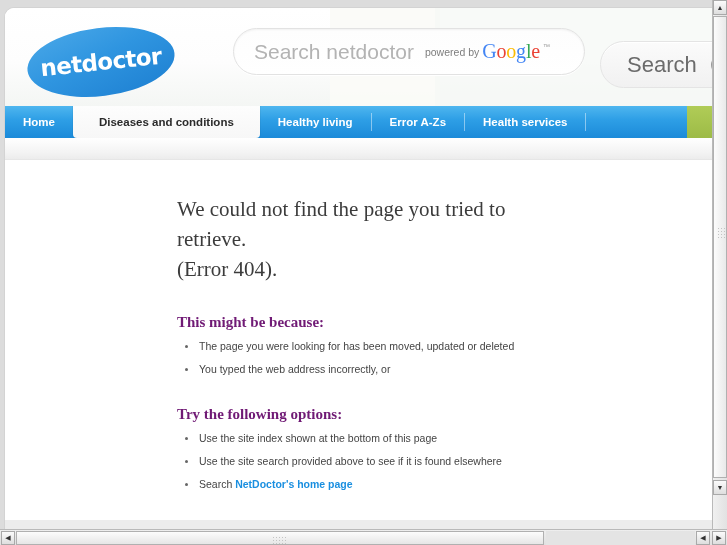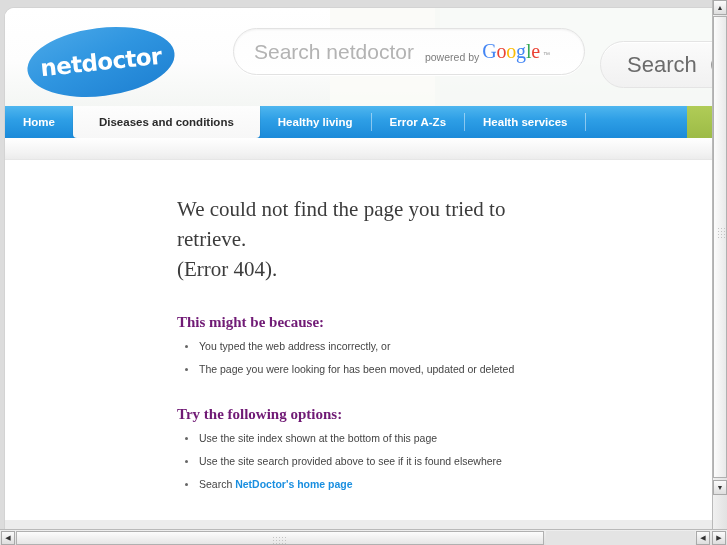--- a/index.html
+++ b/index.html
@@ -100,21 +100,21 @@
     color:#b3b3b3;
     font-size:21px;
     white-space:nowrap;
     font-family:"Liberation Sans", sans-serif;
   }
   #powered-by {
     margin-left:11px;
     font-size:10.5px;
     color:#7d7d7d;
     white-space:nowrap;
-    display:flex; align-items:flex-end; gap:3px;
+    display:flex; align-items:center; gap:3px;
   }
   #google-word {
     font-family:"Liberation Serif", serif;
     font-size:20px;
     letter-spacing:-0.2px;
   }
   .g1{color:#4285f4;} .g2{color:#ea4335;} .g3{color:#fbbc05;}
   .g4{color:#4285f4;} .g5{color:#34a853;} .g6{color:#ea4335;}
   #google-tm { font-size:7px; color:#999; position:relative; top:-5px; }
 
@@ -362,22 +362,22 @@
       <div id="content">
 
         <div id="error-heading">
           <span>We could not find the page you tried to</span><br>
           <span>retrieve.</span><br>
           <span>(Error 404).</span>
         </div>
 
         <div class="section-heading">This might be because:</div>
         <ul class="bullet-list">
+          <li>The page you were looking for has been moved, updated or deleted</li>
           <li>You typed the web address incorrectly, or</li>
-          <li>The page you were looking for has been moved, updated or deleted</li>
         </ul>
 
         <div class="section-heading">Try the following options:</div>
         <ul class="bullet-list">
           <li>Use the site index shown at the bottom of this page</li>
           <li>Use the site search provided above to see if it is found elsewhere</li>
           <li><span>Search </span><a class="inline-link" href="#">NetDoctor's home page</a></li>
         </ul>
       </div>
 

